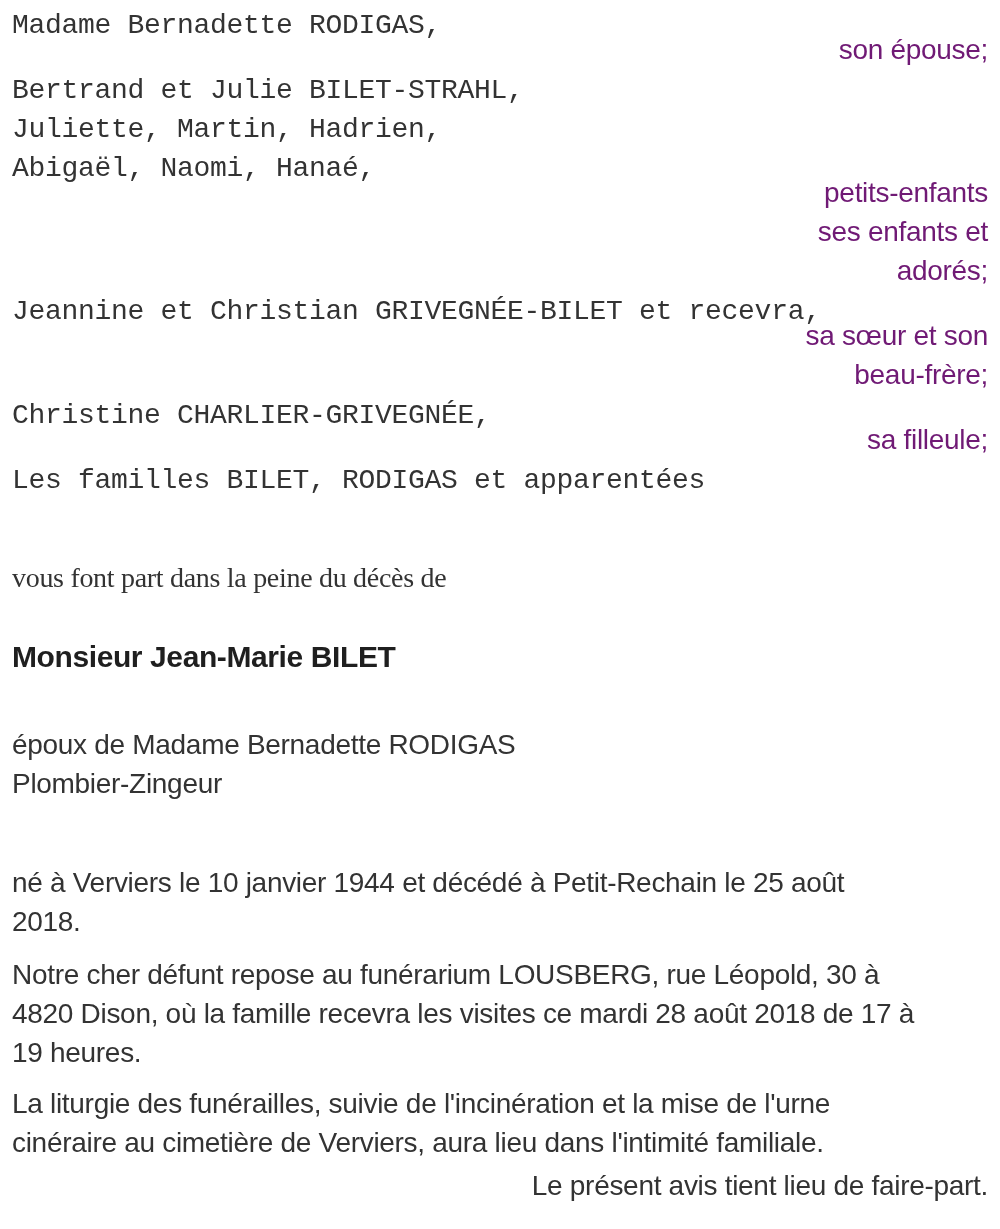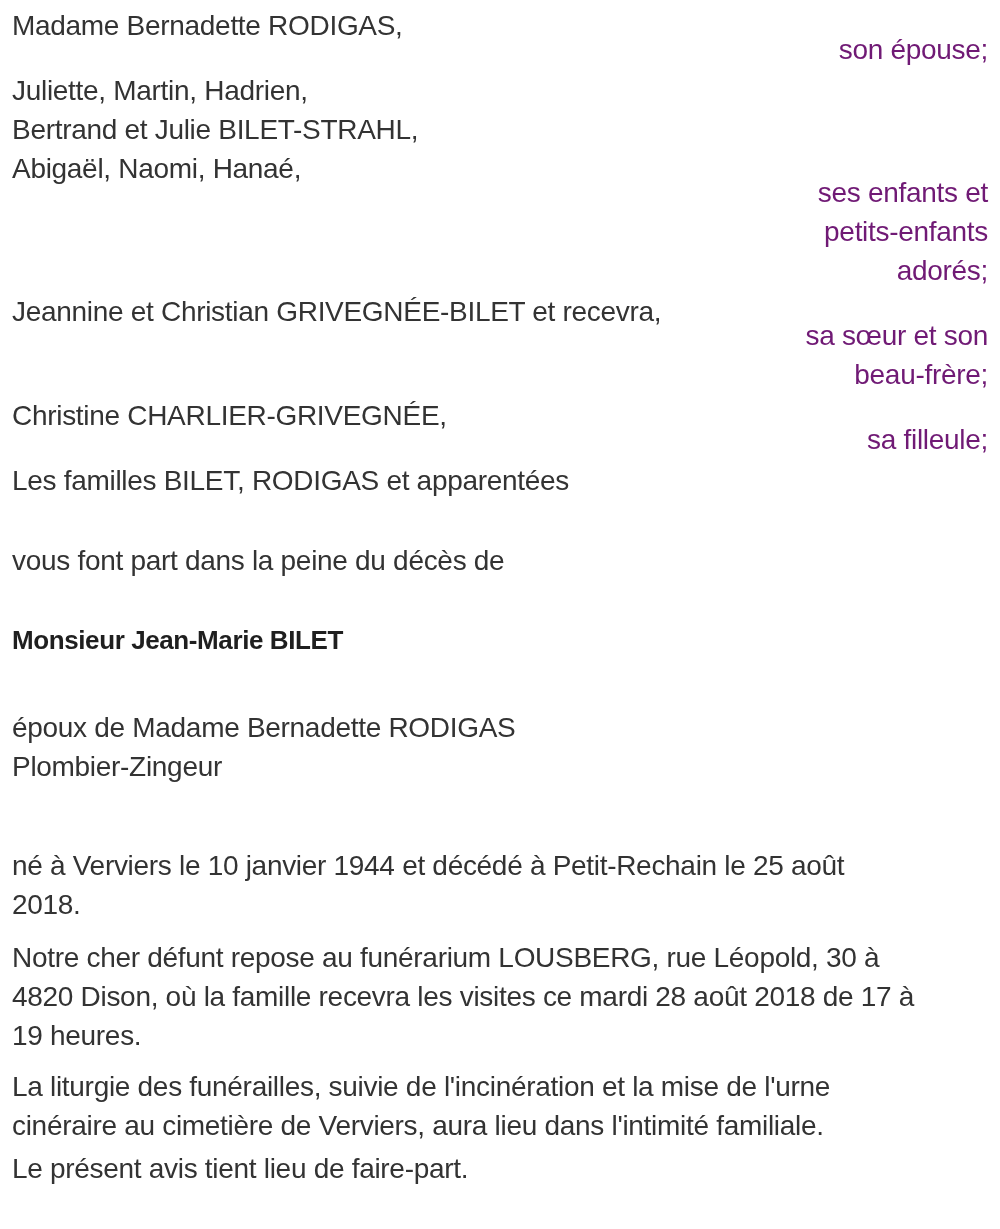--- a/index.html
+++ b/index.html
@@ -10,66 +10,66 @@
     padding: 6px 12px 19px 12px;
     font-family: "Liberation Sans", "DejaVu Sans", sans-serif;
     font-size: 28px;
     line-height: 39px;
     letter-spacing: -0.3px;
     color: #333333;
     overflow: hidden;
   }
   .line { display: block; white-space: nowrap; }
   p { margin: 0; }
-  .names { margin: 0; text-align: left; }
+  .names { margin: 0; text-align: left; font-family: Liberation Mono, monospace; }
   .relation {
     margin: -15px 0 2px 0;
     text-align: right;
     color: #701a75;
   }
-  .intro { margin-top: 41px; }
+  .intro { margin-top: 58px; font-family: Liberation Serif, serif; }
   h1.deceased {
     margin: 36px 0 0 0;
-    font-size: 26px;
+    font-size: 30px;
     line-height: 48px;
     font-weight: 700;
     color: #1f1f1f;
     letter-spacing: -0.4px;
   }
   .subtitle { margin-top: 44px; }
   .para-born { margin-top: 60px; }
   .para-repose { margin-top: 14px; }
   .para-liturgy { margin-top: 12px; }
-  .para-last { margin-top: 4px; }
+  .para-last { margin-top: 4px; text-align: right; }
 </style>
 </head>
 <body>
 
 <div>
 
   <section>
 
     <div>
       <p class="names">
         <span class="line">Madame Bernadette RODIGAS,</span>
       </p>
       <p class="relation">
         <span class="line">son épouse;</span>
       </p>
     </div>
 
     <div>
       <p class="names">
+        <span class="line">Bertrand et Julie BILET-STRAHL,</span>
         <span class="line">Juliette, Martin, Hadrien,</span>
-        <span class="line">Bertrand et Julie BILET-STRAHL,</span>
         <span class="line">Abigaël, Naomi, Hanaé,</span>
       </p>
       <p class="relation">
+        <span class="line">petits-enfants</span>
         <span class="line">ses enfants et</span>
-        <span class="line">petits-enfants</span>
         <span class="line">adorés;</span>
       </p>
     </div>
 
     <div>
       <p class="names">
         <span class="line">Jeannine et Christian GRIVEGNÉE-BILET et recevra,</span>
       </p>
       <p class="relation">
         <span class="line">sa sœur et son</span>

